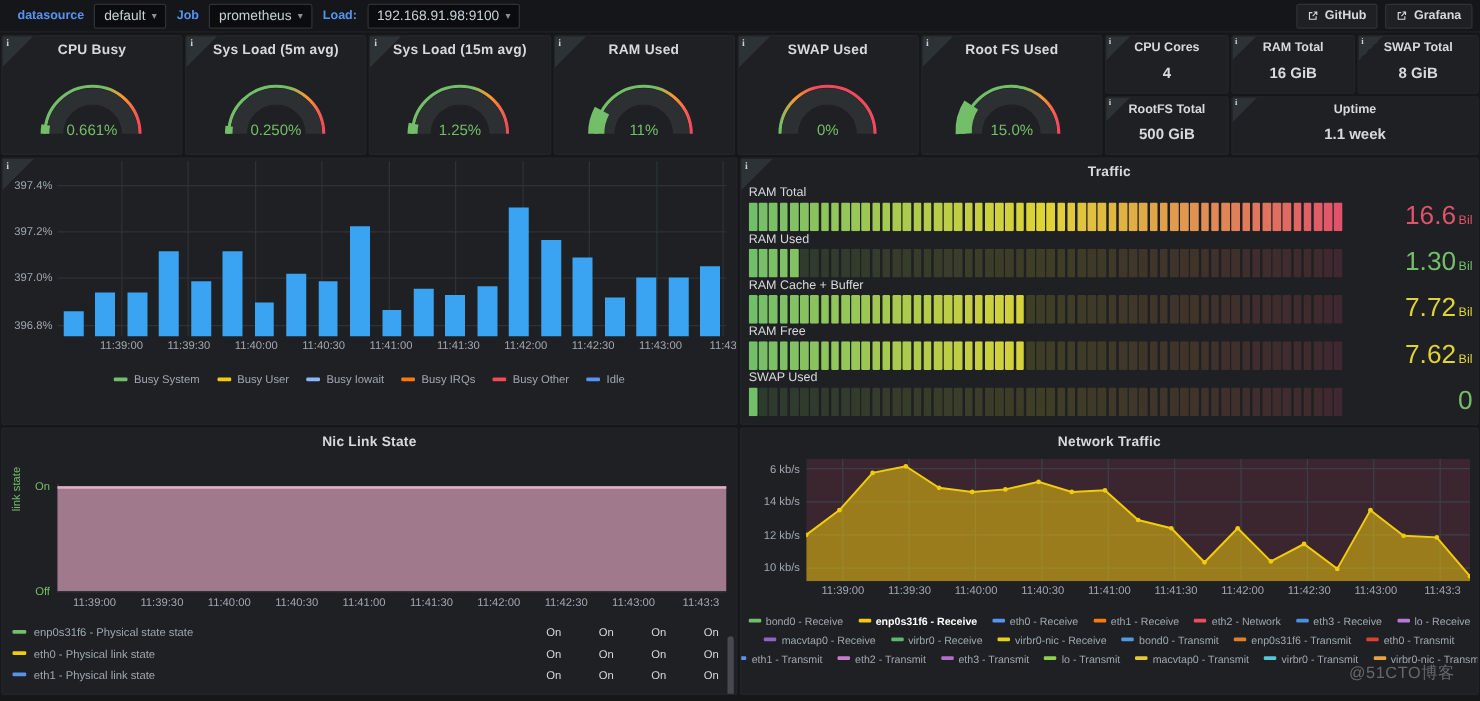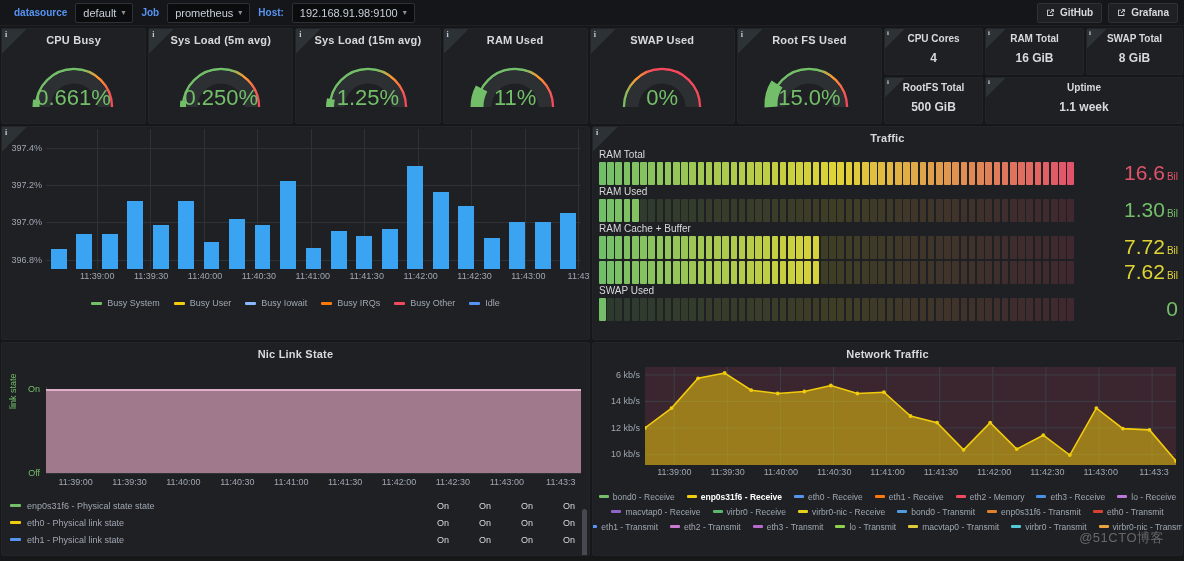--- a/index.html
+++ b/index.html
@@ -71,21 +71,21 @@
   .row-gauges { display: flex; gap: 2px; padding: 2px 1px 0 1px; height: 98px; }
   .gauge-panel { flex: 1; height: 96px; }
   .gauge-wrap {
     display: flex; align-items: flex-start; justify-content: center;
     height: 70px; margin-top: -2px;
   }
   .gauge { position: relative; width: 104px; height: 66px; }
   .gauge svg { display: block; }
   .gauge-value {
     position: absolute; left: 0; right: 0; bottom: 2px;
-    text-align: center; font-size: 22px; font-weight: 500;
+    text-align: center; font-size: 12px; font-weight: 500;
     color: #73bf69;
   }
 
   
   .stat-cluster { display: flex; flex-direction: column; gap: 2px; }
   .stat-row { display: flex; gap: 2px; }
   .stat-panel { height: 47px; position: relative; }
   .stat-panel .corner-info { width: 20px; height: 20px;
     background: linear-gradient(135deg, #2c3235 0%, #2c3235 48%, transparent 48%); }
   .stat-panel .corner-info i { top: 0px; left: 2px; font-size: 7px; }
@@ -214,21 +214,21 @@
     </span>
   </div>
   <div class="tvar">
     <span class="tvar-label">Job</span>
     <span class="tvar-value">
       <span>prometheus</span>
       <span class="caret">▾</span>
     </span>
   </div>
   <div class="tvar">
-    <span class="tvar-label">Host:</span>
+    <span class="tvar-label">Load:</span>
     <span class="tvar-value">
       <span>192.168.91.98:9100</span>
       <span class="caret">▾</span>
     </span>
   </div>
   <div class="topnav-spacer"></div>
   <div class="navbtn">
     <svg class="ext-icon" viewBox="0 0 16 16">
       <path d="M2 3h5v1.6H3.6v7.8h7.8V9H13v5H2z" fill="#d8d9da"></path>
       <path d="M9 2h5v5h-1.6V4.7L7.9 9.2 6.8 8.1l4.5-4.5H9z" fill="#d8d9da"></path>
@@ -741,20 +741,21 @@
               <div class="mem-cell" style="background: rgba(224, 101, 99, 0.17);"></div>
               <div class="mem-cell" style="background: rgba(224, 97, 101, 0.17);"></div>
               <div class="mem-cell" style="background: rgba(224, 92, 103, 0.17);"></div>
               <div class="mem-cell" style="background: rgba(224, 88, 105, 0.17);"></div>
               <div class="mem-cell" style="background: rgba(224, 83, 107, 0.17);"></div>
             </div>
             <div class="mem-val" style="color: rgb(224, 212, 53);"><span>7.72</span><span class="unit">Bil</span></div>
           </div>
         </div>
         <div class="mem-row">
+          <div class="mem-label">RAM Free</div>
           <div class="mem-gauge-line">
             <div class="mem-bar">
               <div class="mem-cell" style="background: rgb(115, 191, 105);"></div>
               <div class="mem-cell" style="background: rgb(119, 192, 103);"></div>
               <div class="mem-cell" style="background: rgb(123, 192, 101);"></div>
               <div class="mem-cell" style="background: rgb(126, 193, 100);"></div>
               <div class="mem-cell" style="background: rgb(130, 194, 98);"></div>
               <div class="mem-cell" style="background: rgb(134, 195, 96);"></div>
               <div class="mem-cell" style="background: rgb(138, 195, 94);"></div>
               <div class="mem-cell" style="background: rgb(142, 196, 92);"></div>
@@ -1020,21 +1021,21 @@
           <div class="nl-item">
             <span class="nl-swatch" style="background:#5794f2"></span>
             <span>eth0 - Receive</span>
           </div>
           <div class="nl-item">
             <span class="nl-swatch" style="background:#ff780a"></span>
             <span>eth1 - Receive</span>
           </div>
           <div class="nl-item">
             <span class="nl-swatch" style="background:#f2495c"></span>
-            <span>eth2 - Memory</span>
+            <span>eth2 - Network</span>
           </div>
           <div class="nl-item">
             <span class="nl-swatch" style="background:#4b8fe2"></span>
             <span>eth3 - Receive</span>
           </div>
           <div class="nl-item">
             <span class="nl-swatch" style="background:#b877d9"></span>
             <span>lo - Receive</span>
           </div>
         </div>

